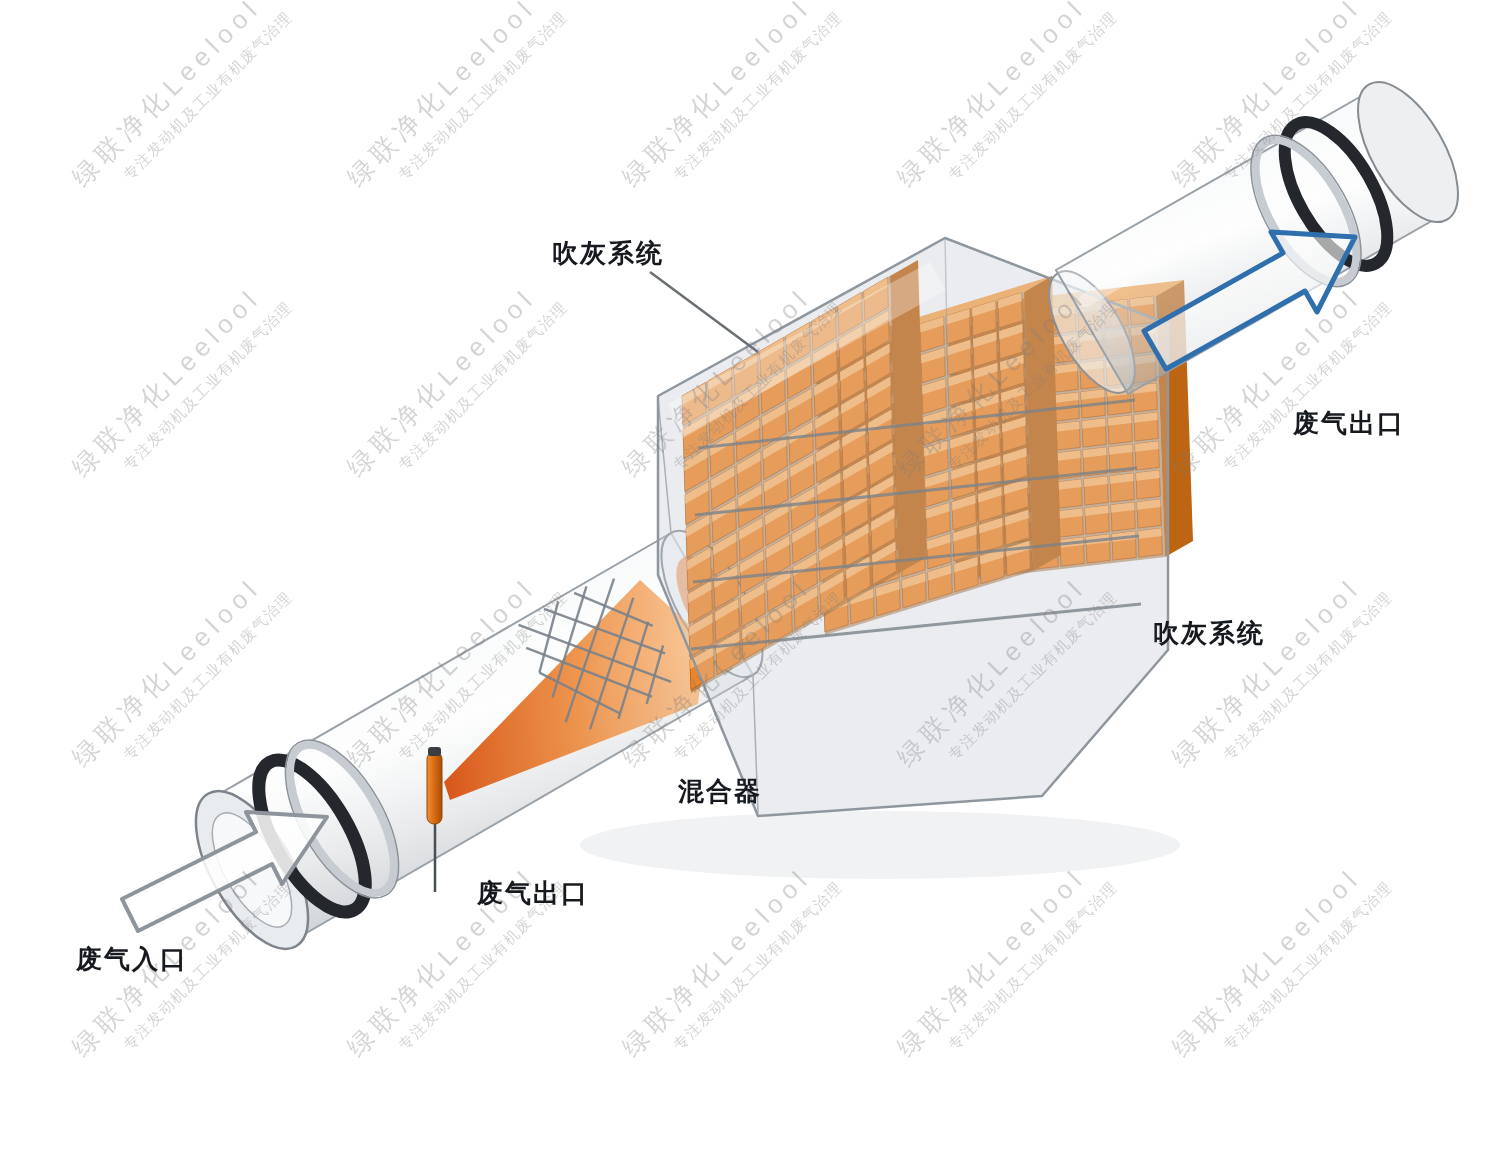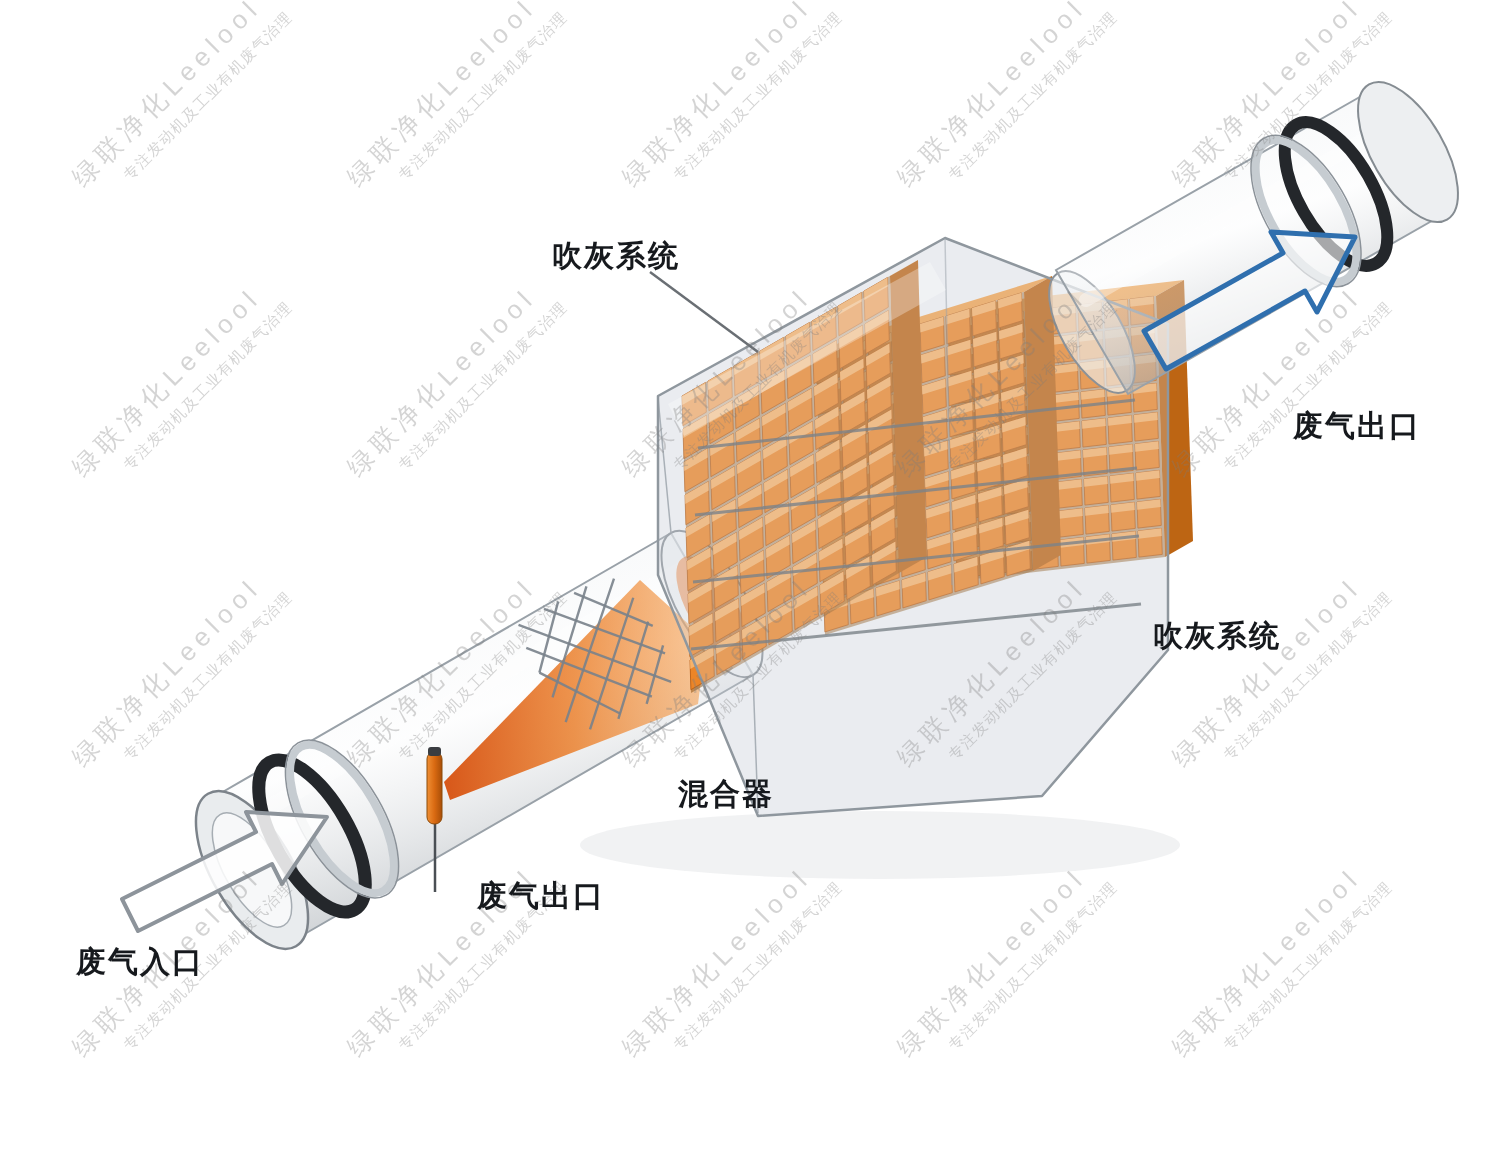--- a/index.html
+++ b/index.html
@@ -5,21 +5,21 @@
   html,body{margin:0;padding:0;background:#ffffff;}
   .stage{position:relative;width:1500px;height:1161px;background:#ffffff;overflow:hidden;
          font-family:"Liberation Sans","DejaVu Sans",sans-serif;}
   .stage svg{position:absolute;left:0;top:0;z-index:1;}
   #watermark-layer{position:absolute;left:0;top:0;width:100%;height:100%;z-index:3;pointer-events:none;}
   .wm{position:absolute;width:280px;height:280px;display:flex;align-items:center;justify-content:center;}
   .wm-inner{transform:rotate(-45deg);white-space:nowrap;color:rgba(125,125,125,0.33);}
   .wm-l1{font-size:26px;letter-spacing:6px;}
   .wm-l2{font-size:15px;letter-spacing:1.5px;margin-top:5px;margin-left:38px;}
   .labels-layer{position:absolute;left:0;top:0;width:100%;height:100%;z-index:4;pointer-events:none;}
-  .dlabel{position:absolute;font-size:30px;font-weight:600;color:#16191d;letter-spacing:2px;}
+  .dlabel{position:absolute;font-size:26px;font-weight:600;color:#16191d;letter-spacing:2px;}
 </style>
 </head>
 <body>
 
 <div class="stage">
 
   <svg id="diagram-svg" width="1500" height="1161" viewBox="0 0 1500 1161">
     <defs>
       <linearGradient id="gPipe" x1="0" y1="0" x2="0.45" y2="1">
         <stop offset="0" stop-color="#9aa2a9" stop-opacity="0.55"></stop>

